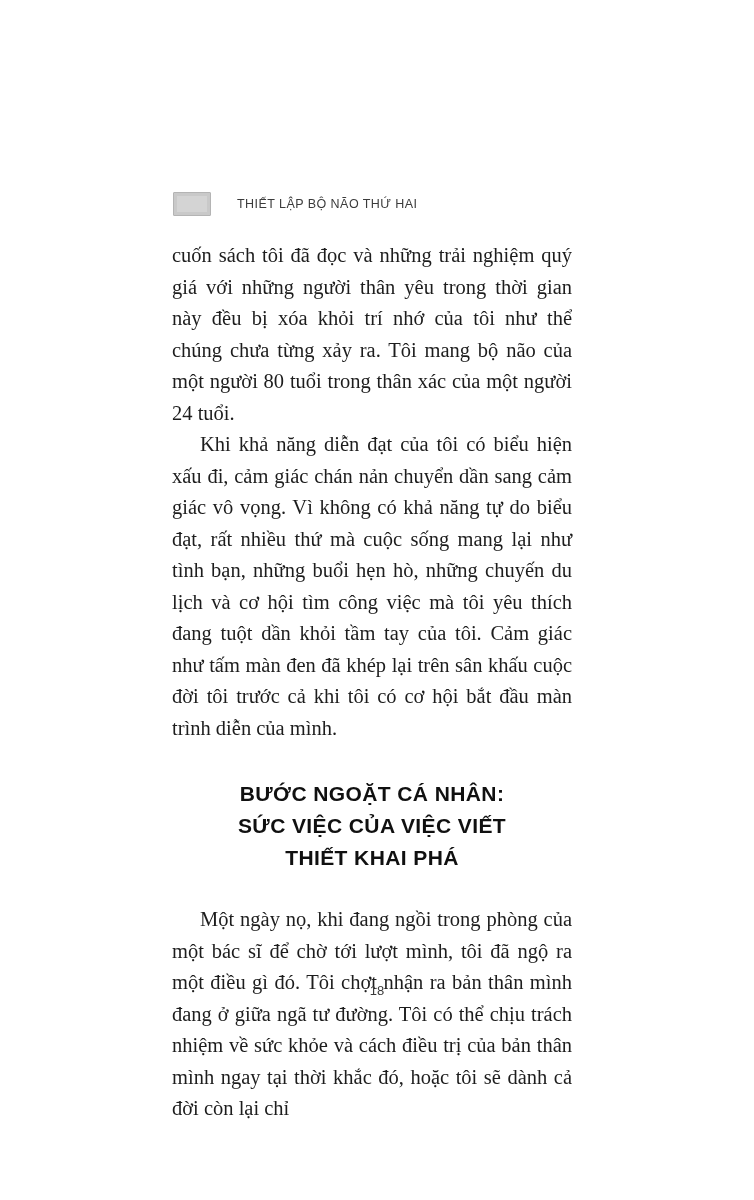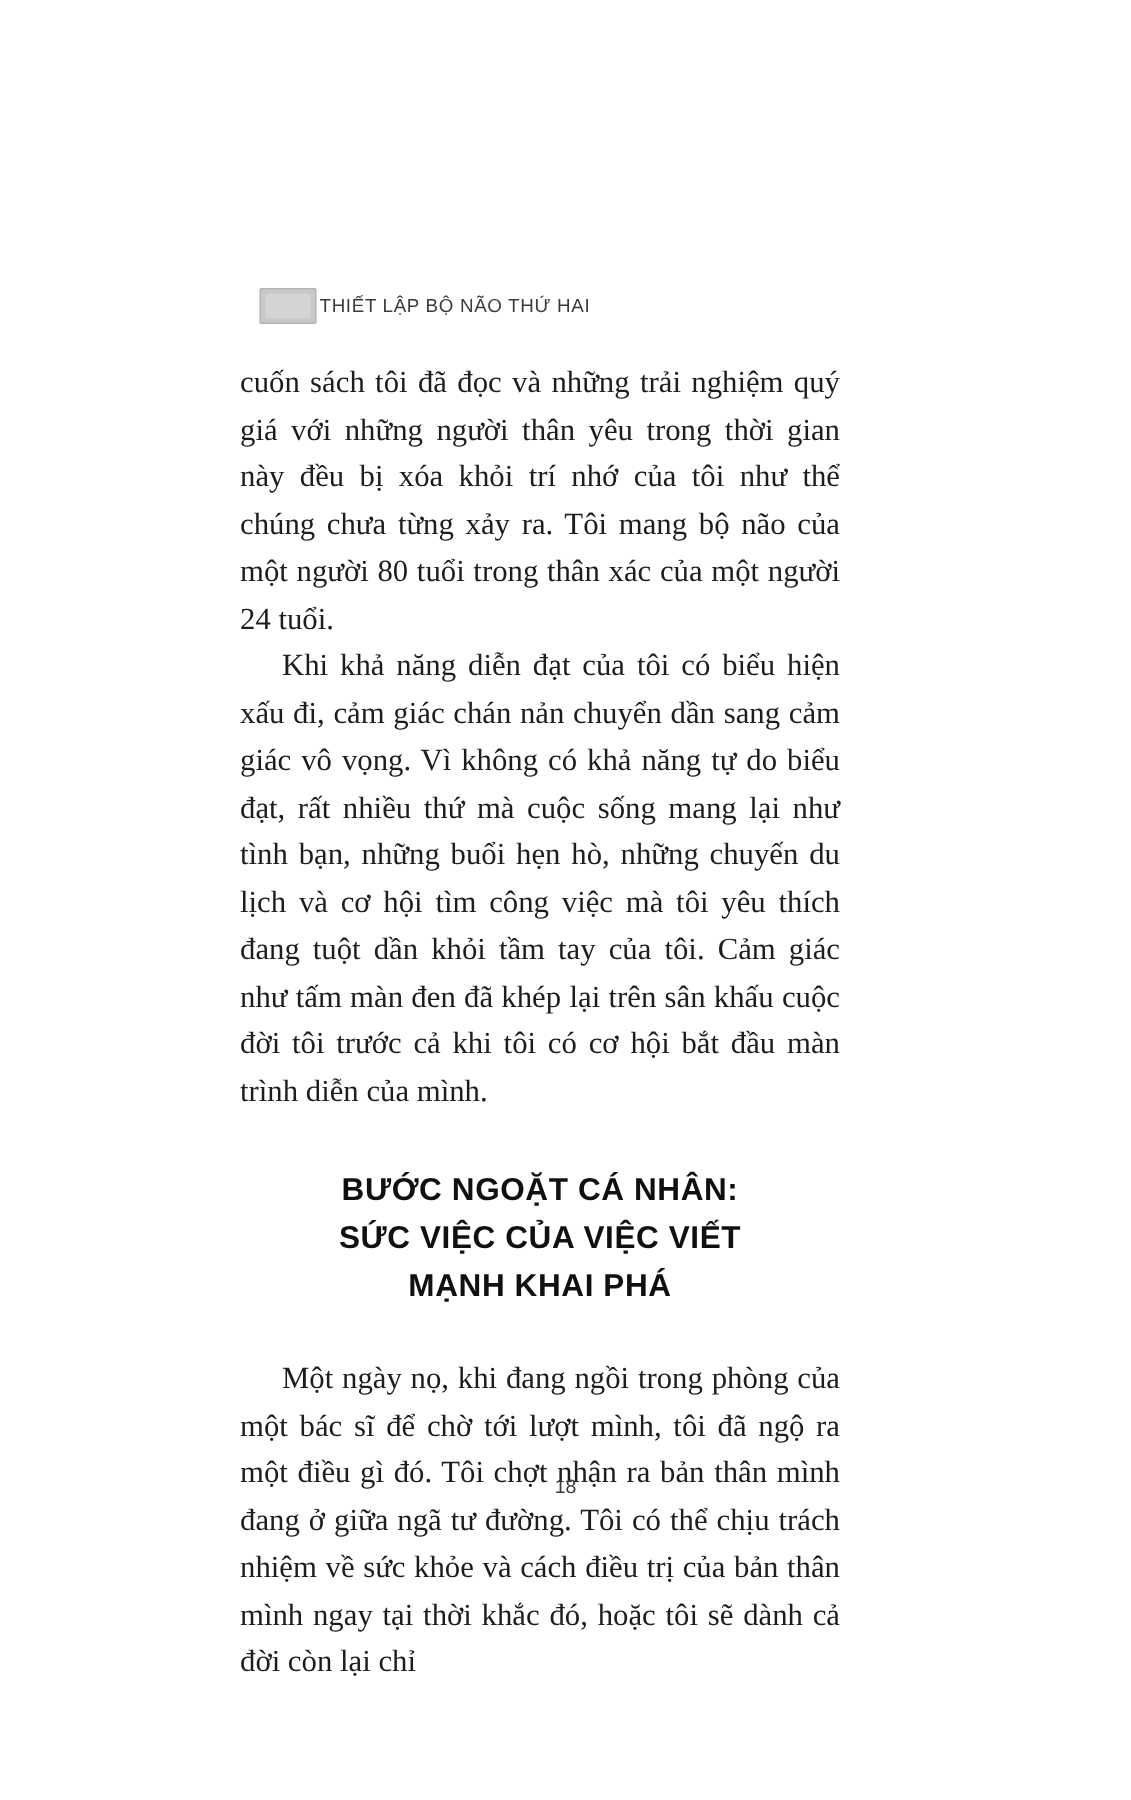--- a/index.html
+++ b/index.html
@@ -25,21 +25,21 @@
     box-sizing: border-box;
   }
 
   
   .running-header {
     position: absolute;
     top: 192px;
     left: 173px;
     display: flex;
     align-items: center;
-    gap: 2px;
+    gap: 26px;
   }
   .header-mark {
     width: 36px;
     height: 22px;
     background: #c9c9c9;
     border: 1px solid #b4b4b4;
     border-radius: 1px;
     position: relative;
   }
   .header-mark::after {
@@ -56,21 +56,21 @@
     font-size: 12.5px;
     letter-spacing: 0.45px;
     color: #3b3b3b;
     white-space: nowrap;
   }
 
   
   .content {
     position: absolute;
     top: 240px;
-    left: 160px;
+    left: 172px;
     width: 400px;
   }
 
   p.para {
     margin: 0;
     font-size: 20.5px;
     line-height: 31.5px;
     text-align: justify;
     text-justify: inter-word;
     color: #1d1d1d;
@@ -128,21 +128,21 @@
 
     <p class="para">cuốn sách tôi đã đọc và những trải nghiệm quý giá với những người thân yêu trong thời gian này đều bị xóa khỏi trí nhớ của tôi như thể chúng chưa từng xảy ra. Tôi mang bộ não của một người 80 tuổi trong thân xác của một người 24 tuổi.</p>
 
     <p class="para indent">Khi khả năng diễn đạt của tôi có biểu hiện xấu đi, cảm giác chán nản chuyển dần sang cảm giác vô vọng. Vì không có khả năng tự do biểu đạt, rất nhiều thứ mà cuộc sống mang lại như tình bạn, những buổi hẹn hò, những chuyến du lịch và cơ hội tìm công việc mà tôi yêu thích đang tuột dần khỏi tầm tay của tôi. Cảm giác như tấm màn đen đã khép lại trên sân khấu cuộc đời tôi trước cả khi tôi có cơ hội bắt đầu màn trình diễn của mình.</p>
 
     <div class="gap-before-heading"></div>
 
     <h2 class="section-heading">
       <span>BƯỚC NGOẶT CÁ NHÂN:</span><br>
       <span>SỨC VIỆC CỦA VIỆC VIẾT</span><br>
-      <span>MẠNH KHAI PHÁ</span>
+      <span>THIẾT KHAI PHÁ</span>
     </h2>
 
     <div class="gap-after-heading"></div>
 
     <p class="para indent">Một ngày nọ, khi đang ngồi trong phòng của một bác sĩ để chờ tới lượt mình, tôi đã ngộ ra một điều gì đó. Tôi chợt nhận ra bản thân mình đang ở giữa ngã tư đường. Tôi có thể chịu trách nhiệm về sức khỏe và cách điều trị của bản thân mình ngay tại thời khắc đó, hoặc tôi sẽ dành cả đời còn lại chỉ</p>
 
   </div>
 
   <div class="folio">18</div>
 

